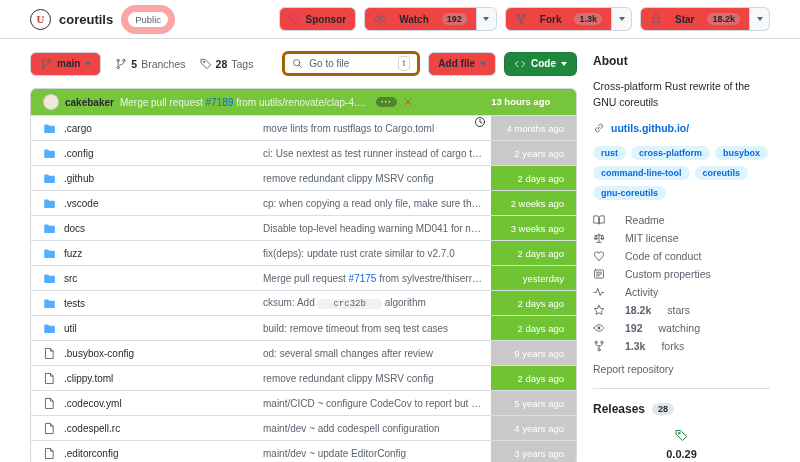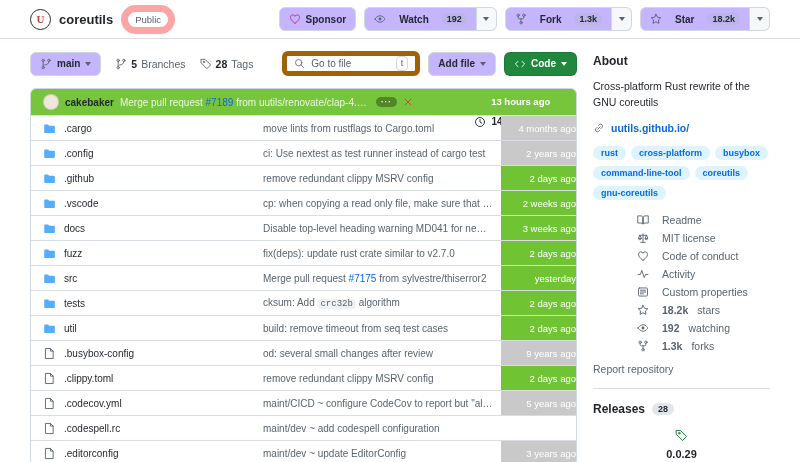--- a/index.html
+++ b/index.html
@@ -16,21 +16,21 @@
   
   .app-header { display: flex; align-items: center; height: 39px; padding: 0 30px; border-bottom: 1px solid #d8dee4; }
   .org-avatar { width: 21px; height: 21px; border-radius: 50%; border: 1.7px solid #2b2b2b; background: #fff;
     display: flex; align-items: center; justify-content: center; font-weight: 700; font-size: 11px;
     color: #c9413c; font-family: "Liberation Serif", serif; flex: none; }
   .repo-title { font-size: 13px; font-weight: 700; margin-left: 8px; }
   .visibility-badge { margin-left: 8px; font-size: 9.5px; font-weight: 500; color: #59636e;
     border: 7px solid #fca5a5; border-radius: 2em; padding: 2px 7px; }
   .header-actions { margin-left: auto; display: flex; gap: 8px; align-items: center; }
   .btn { display: inline-flex; align-items: center; gap: 5px; height: 24px; padding: 0 9px;
-    background: #c4b5fd; border: 1px solid #d0d7de; border-radius: 6px;
+    background: #ef4444; border: 1px solid #d0d7de; border-radius: 6px;
     font-size: 10px; font-weight: 600; color: #24292f; cursor: pointer; white-space: nowrap; }
   .btn svg { width: 12px; height: 12px; }
   .count-pill { background: rgba(175,184,193,.35); border-radius: 2em; padding: 1px 5px; font-size: 9px; font-weight: 700; }
   .split { display: inline-flex; }
   .split .btn-main { border-radius: 6px 0 0 6px; gap: 13px; }
   .btn-caret { width: 20px; height: 24px; background: #f6f8fa; border: 1px solid #d0d7de; border-left: 0;
     border-radius: 0 6px 6px 0; display: flex; align-items: center; justify-content: center; cursor: pointer; }
   .caret { width: 0; height: 0; border-left: 3.5px solid transparent; border-right: 3.5px solid transparent;
     border-top: 4px solid #59636e; }
   .heart-icon { color: #bf3989; }
@@ -41,21 +41,21 @@
   .sidebar { flex: 1; min-width: 0; }
 
   
   .toolbar { display: flex; align-items: center; margin-top: 12px; gap: 8px; }
   .muted-ic { color: #59636e; }
   .meta-links { display: flex; gap: 14px; margin-left: 6px; align-items: center; color: #59636e; font-size: 10.5px; }
   .meta-link { display: flex; gap: 4px; align-items: center; cursor: pointer; }
   .meta-link svg { width: 12px; height: 12px; }
   .meta-link strong { color: #1f2328; }
   .toolbar-spacer { flex: 1; }
-  .search-box { width: 138px; height: 25px; border: 5px solid #a16207; border-radius: 6px;
+  .search-box { width: 138px; height: 25px; border: 3px solid #a16207; border-radius: 6px;
     display: flex; align-items: center; padding: 0 7px; gap: 6px; color: #59636e; font-size: 10px; cursor: text; }
   .search-box svg { width: 11px; height: 11px; flex: none; }
   .key-hint { margin-left: auto; border: 1px solid #d0d7de; border-radius: 4px; font-size: 9px;
     padding: 0 4px; line-height: 13px; color: #59636e; }
   .code-btn { background: #1f883d; border-color: rgba(27,31,36,.15); color: #fff; }
   .code-btn .caret { border-top-color: #fff; }
 
   
   .file-box { margin-top: 12px; border: 1px solid #d0d7de; border-radius: 6px; overflow: hidden; }
   .commit-bar { background: #77c43d; display: flex; align-items: center; height: 26px; padding: 0 9px 0 12px;
@@ -78,37 +78,37 @@
   .file-row { display: flex; align-items: center; height: 25px; border-top: 1px solid #d8dee4; font-size: 10px; }
   .col-name { width: 232px; flex: none; display: flex; align-items: center; gap: 8px; padding-left: 12px; }
   .col-name svg { width: 13px; height: 13px; flex: none; }
   .folder-icon { color: #54aeff; }
   .file-icon { color: #636c76; }
   .file-name { color: #1f2328; cursor: pointer; }
   .col-msg { flex: 1; min-width: 0; color: #59636e; white-space: nowrap; overflow: hidden; text-overflow: ellipsis;
     padding-right: 8px; cursor: pointer; }
   .col-msg .msg-link { color: #0969da; }
   .col-msg code { font-family: "Liberation Mono", monospace; font-size: 9px; background: rgba(175,184,193,.2);
-    border-radius: 4px; padding: 0 3px; }
-  .col-age { width: 75px; flex: none; align-self: stretch; display: flex; align-items: center; justify-content: flex-end;
-    padding-right: 0; font-size: 9.5px; color: #fff; cursor: pointer; }
+    border-radius: 4px; padding: 0 16px; }
+  .col-age { width: 85px; flex: none; align-self: stretch; display: flex; align-items: center; justify-content: flex-end;
+    padding-right: 12px; font-size: 9.5px; color: #fff; cursor: pointer; }
   .heat-green { background: #70c434; }
   .heat-gray  { background: #c9c9c9; }
 
   
   .about-title { font-size: 12px; font-weight: 700; margin-top: 15px; }
   .about-desc { margin-top: 11px; font-size: 10.5px; line-height: 1.5; color: #1f2328; }
   .website-row { display: flex; align-items: center; gap: 6px; margin-top: 11px; font-weight: 700;
     color: #0969da; font-size: 10.5px; cursor: pointer; }
   .website-row svg { width: 12px; height: 12px; color: #59636e; flex: none; }
   .topics { display: flex; flex-wrap: wrap; gap: 6px 5px; margin-top: 12px; }
   .topic-pill { background: #ddf4ff; color: #0969da; font-size: 9px; font-weight: 600;
     border-radius: 2em; padding: 2px 8px; cursor: pointer; }
   .info-list { margin-top: 14px; display: flex; flex-direction: column; gap: 6px; }
-  .info-item { display: flex; align-items: center; gap: 13px; color: #59636e; font-size: 10.5px; cursor: pointer; margin-left: 44px; }
+  .info-item { display: flex; align-items: center; gap: 20px; color: #59636e; font-size: 10.5px; cursor: pointer; }
   .info-item svg { width: 12px; height: 12px; flex: none; }
   .info-item strong { font-weight: 700; color: #59636e; margin-right: -4px; }
   .report-link { margin-top: 11px; color: #59636e; font-size: 10.5px; cursor: pointer; }
   .sidebar-divider { border: 0; border-top: 1px solid #d8dee4; margin: 13px 0; }
   .releases-title { font-size: 12px; font-weight: 700; display: flex; gap: 7px; align-items: center; cursor: pointer; }
   .releases-count { background: rgba(175,184,193,.35); border-radius: 2em; font-size: 9px; font-weight: 700;
     padding: 1px 6px; color: #24292f; }
   .release-row { display: flex; align-items: center; gap: 6px; margin-top: 13px; cursor: pointer; flex-direction: column; }
   .release-row svg { width: 13px; height: 13px; color: #1a7f37; flex: none; }
   .release-version { font-weight: 700; font-size: 11px; color: #1f2328; }
@@ -489,20 +489,21 @@
   <div class="file-row">
     <div class="col-name">
       <span class="row-icon file-icon">
                 <svg viewBox="0 0 16 16" width="13" height="13">
                   <use href="#i-file"></use>
                 </svg>
               </span>
       <span class="file-name">.codespell.rc</span>
     </div>
     <div class="col-msg"><span class="m-pre">maint/dev ~ add codespell configuration</span></div>
+    <div class="col-age heat-gray">4 years ago</div>
   </div>
 
   <div class="file-row">
     <div class="col-name">
       <span class="row-icon file-icon">
                 <svg viewBox="0 0 16 16" width="13" height="13">
                   <use href="#i-file"></use>
                 </svg>
               </span>
       <span class="file-name">.editorconfig</span>
@@ -565,35 +566,35 @@
               <use href="#i-heart"></use>
             </svg>
           </span>
 
     <span class="ii-label">Code of conduct</span>
   </div>
 
   <div class="info-item">
     <span class="ii-icon">
             <svg viewBox="0 0 16 16" width="12" height="12">
+              <use href="#i-props"></use>
+            </svg>
+          </span>
+
+    <span class="ii-label">Custom properties</span>
+  </div>
+
+  <div class="info-item">
+    <span class="ii-icon">
+            <svg viewBox="0 0 16 16" width="12" height="12">
               <use href="#i-pulse"></use>
             </svg>
           </span>
 
     <span class="ii-label">Activity</span>
-  </div>
-
-  <div class="info-item">
-    <span class="ii-icon">
-            <svg viewBox="0 0 16 16" width="12" height="12">
-              <use href="#i-props"></use>
-            </svg>
-          </span>
-
-    <span class="ii-label">Custom properties</span>
   </div>
 
   <div class="info-item">
     <span class="ii-icon">
             <svg viewBox="0 0 16 16" width="12" height="12">
               <use href="#i-star"></use>
             </svg>
           </span>
     <strong class="ii-value">18.2k</strong>
     <span class="ii-label">stars</span>

